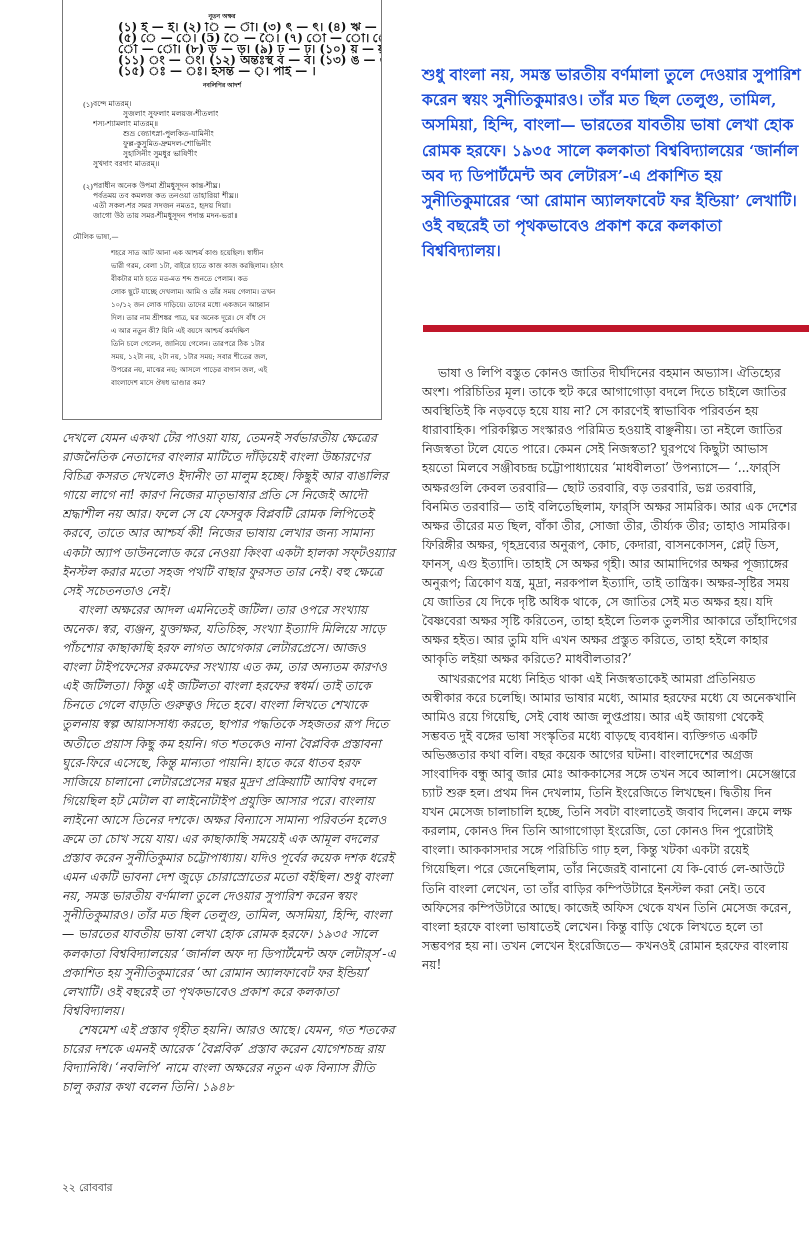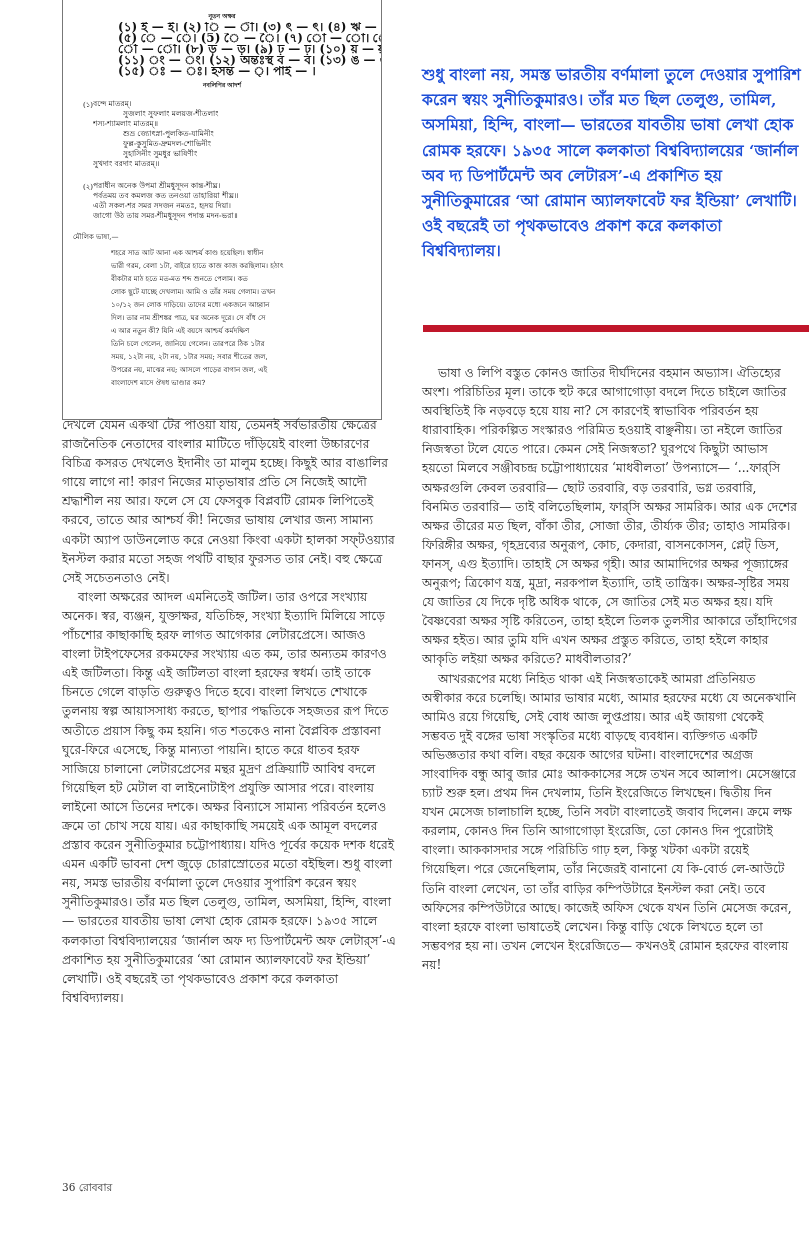--- a/index.html
+++ b/index.html
@@ -20,21 +20,21 @@
   .ms-num { position: absolute; left: -10px; top: 0; font-size: 7px; }
   .ms-center { }
   .ms-indent { margin-left: 30px; }
   .ms-salut { margin-left: 10px; margin-top: 10px; font-size: 7px; }
   .ms-letter { margin-left: 48px; margin-top: 4px; }
   .ms-letter .ms-line { font-size: 7px; line-height: 13px; }
 
   .col { position: absolute; font-size: 12.2px; line-height: 19.1px; color: #2a2a2a; }
   .col p { margin: 0; text-align: left; }
   .col p.ind { text-indent: 16px; }
-  .left-col { left: 62px; top: 416px; width: 334px; }
+  .left-col { left: 62px; top: 429px; width: 334px; font-style: italic; }
   .right-col { left: 422px; top: 364px; width: 375px; }
 
   .pullquote {
     position: absolute; left: 422px; top: 62px; width: 380px;
     font-size: 15.6px; line-height: 25.2px; color: #1d4ed8; font-weight: bold;
   }
   .red-rule {
     position: absolute; left: 423px; top: 325px; width: 386px; height: 7px;
     background: #c0162a;
   }
@@ -87,20 +87,21 @@
     <div class="ms-line">বাংলাদেশ মাসে ঔষধ ভাণ্ডার কম?</div>
   </div>
 </div>
 
 <div class="pullquote">শুধু বাংলা নয়, সমস্ত ভারতীয় বর্ণমালা তুলে দেওয়ার সুপারিশ করেন স্বয়ং সুনীতিকুমারও। তাঁর মত ছিল তেলুগু, তামিল, অসমিয়া, হিন্দি, বাংলা— ভারতের যাবতীয় ভাষা লেখা হোক রোমক হরফে। ১৯৩৫ সালে কলকাতা বিশ্ববিদ্যালয়ের ‘জার্নাল অব দ্য ডিপার্টমেন্ট অব লেটারস’-এ প্রকাশিত হয় সুনীতিকুমারের ‘আ রোমান অ্যালফাবেট ফর ইন্ডিয়া’ লেখাটি। ওই বছরেই তা পৃথকভাবেও প্রকাশ করে কলকাতা বিশ্ববিদ্যালয়।</div>
 <div class="red-rule" style="background: rgb(192, 22, 42);"></div>
 
 <div class="col left-col">
   <p>দেখলে যেমন একথা টের পাওয়া যায়, তেমনই সর্বভারতীয় ক্ষেত্রের রাজনৈতিক নেতাদের বাংলার মাটিতে দাঁড়িয়েই বাংলা উচ্চারণের বিচিত্র কসরত দেখলেও ইদানীং তা মালুম হচ্ছে। কিছুই আর বাঙালির গায়ে লাগে না! কারণ নিজের মাতৃভাষার প্রতি সে নিজেই আদৌ শ্রদ্ধাশীল নয় আর। ফলে সে যে ফেসবুক বিপ্লবটি রোমক লিপিতেই করবে, তাতে আর আশ্চর্য কী! নিজের ভাষায় লেখার জন্য সামান্য একটা অ্যাপ ডাউনলোড করে নেওয়া কিংবা একটা হালকা সফ্‌টওয়্যার ইনস্টল করার মতো সহজ পথটি বাছার ফুরসত তার নেই। বহু ক্ষেত্রে সেই সচেতনতাও নেই।</p>
   <p class="ind">বাংলা অক্ষরের আদল এমনিতেই জটিল। তার ওপরে সংখ্যায় অনেক। স্বর, ব্যঞ্জন, যুক্তাক্ষর, যতিচিহ্ন, সংখ্যা ইত্যাদি মিলিয়ে সাড়ে পাঁচশোর কাছাকাছি হরফ লাগত আগেকার লেটারপ্রেসে। আজও বাংলা টাইপফেসের রকমফের সংখ্যায় এত কম, তার অন্যতম কারণও এই জটিলতা। কিন্তু এই জটিলতা বাংলা হরফের স্বধর্ম। তাই তাকে চিনতে গেলে বাড়তি গুরুত্বও দিতে হবে। বাংলা লিখতে শেখাকে তুলনায় স্বল্প আয়াসসাধ্য করতে, ছাপার পদ্ধতিকে সহজতর রূপ দিতে অতীতে প্রয়াস কিছু কম হয়নি। গত শতকেও নানা বৈপ্লবিক প্রস্তাবনা ঘুরে-ফিরে এসেছে, কিন্তু মান্যতা পায়নি। হাতে করে ধাতব হরফ সাজিয়ে চালানো লেটারপ্রেসের মন্থর মুদ্রণ প্রক্রিয়াটি আবিশ্ব বদলে গিয়েছিল হট মেটাল বা লাইনোটাইপ প্রযুক্তি আসার পরে। বাংলায় লাইনো আসে তিনের দশকে। অক্ষর বিন্যাসে সামান্য পরিবর্তন হলেও ক্রমে তা চোখ সয়ে যায়। এর কাছাকাছি সময়েই এক আমূল বদলের প্রস্তাব করেন সুনীতিকুমার চট্টোপাধ্যায়। যদিও পূর্বের কয়েক দশক ধরেই এমন একটি ভাবনা দেশ জুড়ে চোরাস্রোতের মতো বইছিল। শুধু বাংলা নয়, সমস্ত ভারতীয় বর্ণমালা তুলে দেওয়ার সুপারিশ করেন স্বয়ং সুনীতিকুমারও। তাঁর মত ছিল তেলুগু, তামিল, অসমিয়া, হিন্দি, বাংলা— ভারতের যাবতীয় ভাষা লেখা হোক রোমক হরফে। ১৯৩৫ সালে কলকাতা বিশ্ববিদ্যালয়ের ‘জার্নাল অফ দ্য ডিপার্টমেন্ট অফ লেটার্‌স’-এ প্রকাশিত হয় সুনীতিকুমারের ‘আ রোমান অ্যালফাবেট ফর ইন্ডিয়া’ লেখাটি। ওই বছরেই তা পৃথকভাবেও প্রকাশ করে কলকাতা বিশ্ববিদ্যালয়।</p>
+  <p class="ind">শেষমেশ এই প্রস্তাব গৃহীত হয়নি। আরও আছে। যেমন, গত শতকের চারের দশকে এমনই আরেক ‘বৈপ্লবিক’ প্রস্তাব করেন যোগেশচন্দ্র রায় বিদ্যানিধি। ‘নবলিপি’ নামে বাংলা অক্ষরের নতুন এক বিন্যাস রীতি চালু করার কথা বলেন তিনি। ১৯৪৮</p>
 </div>
 
 <div class="col right-col">
   <p class="ind">ভাষা ও লিপি বস্তুত কোনও জাতির দীর্ঘদিনের বহমান অভ্যাস। ঐতিহ্যের অংশ। পরিচিতির মূল। তাকে হুট করে আগাগোড়া বদলে দিতে চাইলে জাতির অবস্থিতিই কি নড়বড়ে হয়ে যায় না? সে কারণেই স্বাভাবিক পরিবর্তন হয় ধারাবাহিক। পরিকল্পিত সংস্কারও পরিমিত হওয়াই বাঞ্ছনীয়। তা নইলে জাতির নিজস্বতা টলে যেতে পারে। কেমন সেই নিজস্বতা? ঘুরপথে কিছুটা আভাস হয়তো মিলবে সঞ্জীবচন্দ্র চট্টোপাধ্যায়ের ‘মাধবীলতা’ উপন্যাসে— ‘...ফার্‌সি অক্ষরগুলি কেবল তরবারি— ছোট তরবারি, বড় তরবারি, ভগ্ন তরবারি, বিনমিত তরবারি— তাই বলিতেছিলাম, ফার্‌সি অক্ষর সামরিক। আর এক দেশের অক্ষর তীরের মত ছিল, বাঁকা তীর, সোজা তীর, তীর্য্যক তীর; তাহাও সামরিক। ফিরিঙ্গীর অক্ষর, গৃহদ্রব্যের অনুরূপ, কোচ, কেদারা, বাসনকোসন, প্লেট্‌ ডিস, ফানস্‌, এগু ইত্যাদি। তাহাই সে অক্ষর গৃহী। আর আমাদিগের অক্ষর পূজ্যাঙ্গের অনুরূপ; ত্রিকোণ যন্ত্র, মুদ্রা, নরকপাল ইত্যাদি, তাই তান্ত্রিক। অক্ষর-সৃষ্টির সময় যে জাতির যে দিকে দৃষ্টি অধিক থাকে, সে জাতির সেই মত অক্ষর হয়। যদি বৈষ্ণবেরা অক্ষর সৃষ্টি করিতেন, তাহা হইলে তিলক তুলসীর আকারে তাঁহাদিগের অক্ষর হইত। আর তুমি যদি এখন অক্ষর প্রস্তুত করিতে, তাহা হইলে কাহার আকৃতি লইয়া অক্ষর করিতে? মাধবীলতার?’</p>
   <p class="ind">আখররূপের মধ্যে নিহিত থাকা এই নিজস্বতাকেই আমরা প্রতিনিয়ত অস্বীকার করে চলেছি। আমার ভাষার মধ্যে, আমার হরফের মধ্যে যে অনেকখানি আমিও রয়ে গিয়েছি, সেই বোধ আজ লুপ্তপ্রায়। আর এই জায়গা থেকেই সম্ভবত দুই বঙ্গের ভাষা সংস্কৃতির মধ্যে বাড়ছে ব্যবধান। ব্যক্তিগত একটি অভিজ্ঞতার কথা বলি। বছর কয়েক আগের ঘটনা। বাংলাদেশের অগ্রজ সাংবাদিক বন্ধু আবু জার মোঃ আককাসের সঙ্গে তখন সবে আলাপ। মেসেঞ্জারে চ্যাট শুরু হল। প্রথম দিন দেখলাম, তিনি ইংরেজিতে লিখছেন। দ্বিতীয় দিন যখন মেসেজ চালাচালি হচ্ছে, তিনি সবটা বাংলাতেই জবাব দিলেন। ক্রমে লক্ষ করলাম, কোনও দিন তিনি আগাগোড়া ইংরেজি, তো কোনও দিন পুরোটাই বাংলা। আককাসদার সঙ্গে পরিচিতি গাঢ় হল, কিন্তু খটকা একটা রয়েই গিয়েছিল। পরে জেনেছিলাম, তাঁর নিজেরই বানানো যে কি-বোর্ড লে-আউটে তিনি বাংলা লেখেন, তা তাঁর বাড়ির কম্পিউটারে ইনস্টল করা নেই। তবে অফিসের কম্পিউটারে আছে। কাজেই অফিস থেকে যখন তিনি মেসেজ করেন, বাংলা হরফে বাংলা ভাষাতেই লেখেন। কিন্তু বাড়ি থেকে লিখতে হলে তা সম্ভবপর হয় না। তখন লেখেন ইংরেজিতে— কখনওই রোমান হরফের বাংলায় নয়!</p>
 </div>
 
-<div class="folio">36 রোববার</div>
+<div class="folio">২২ রোববার</div>
 
 </body></html>

